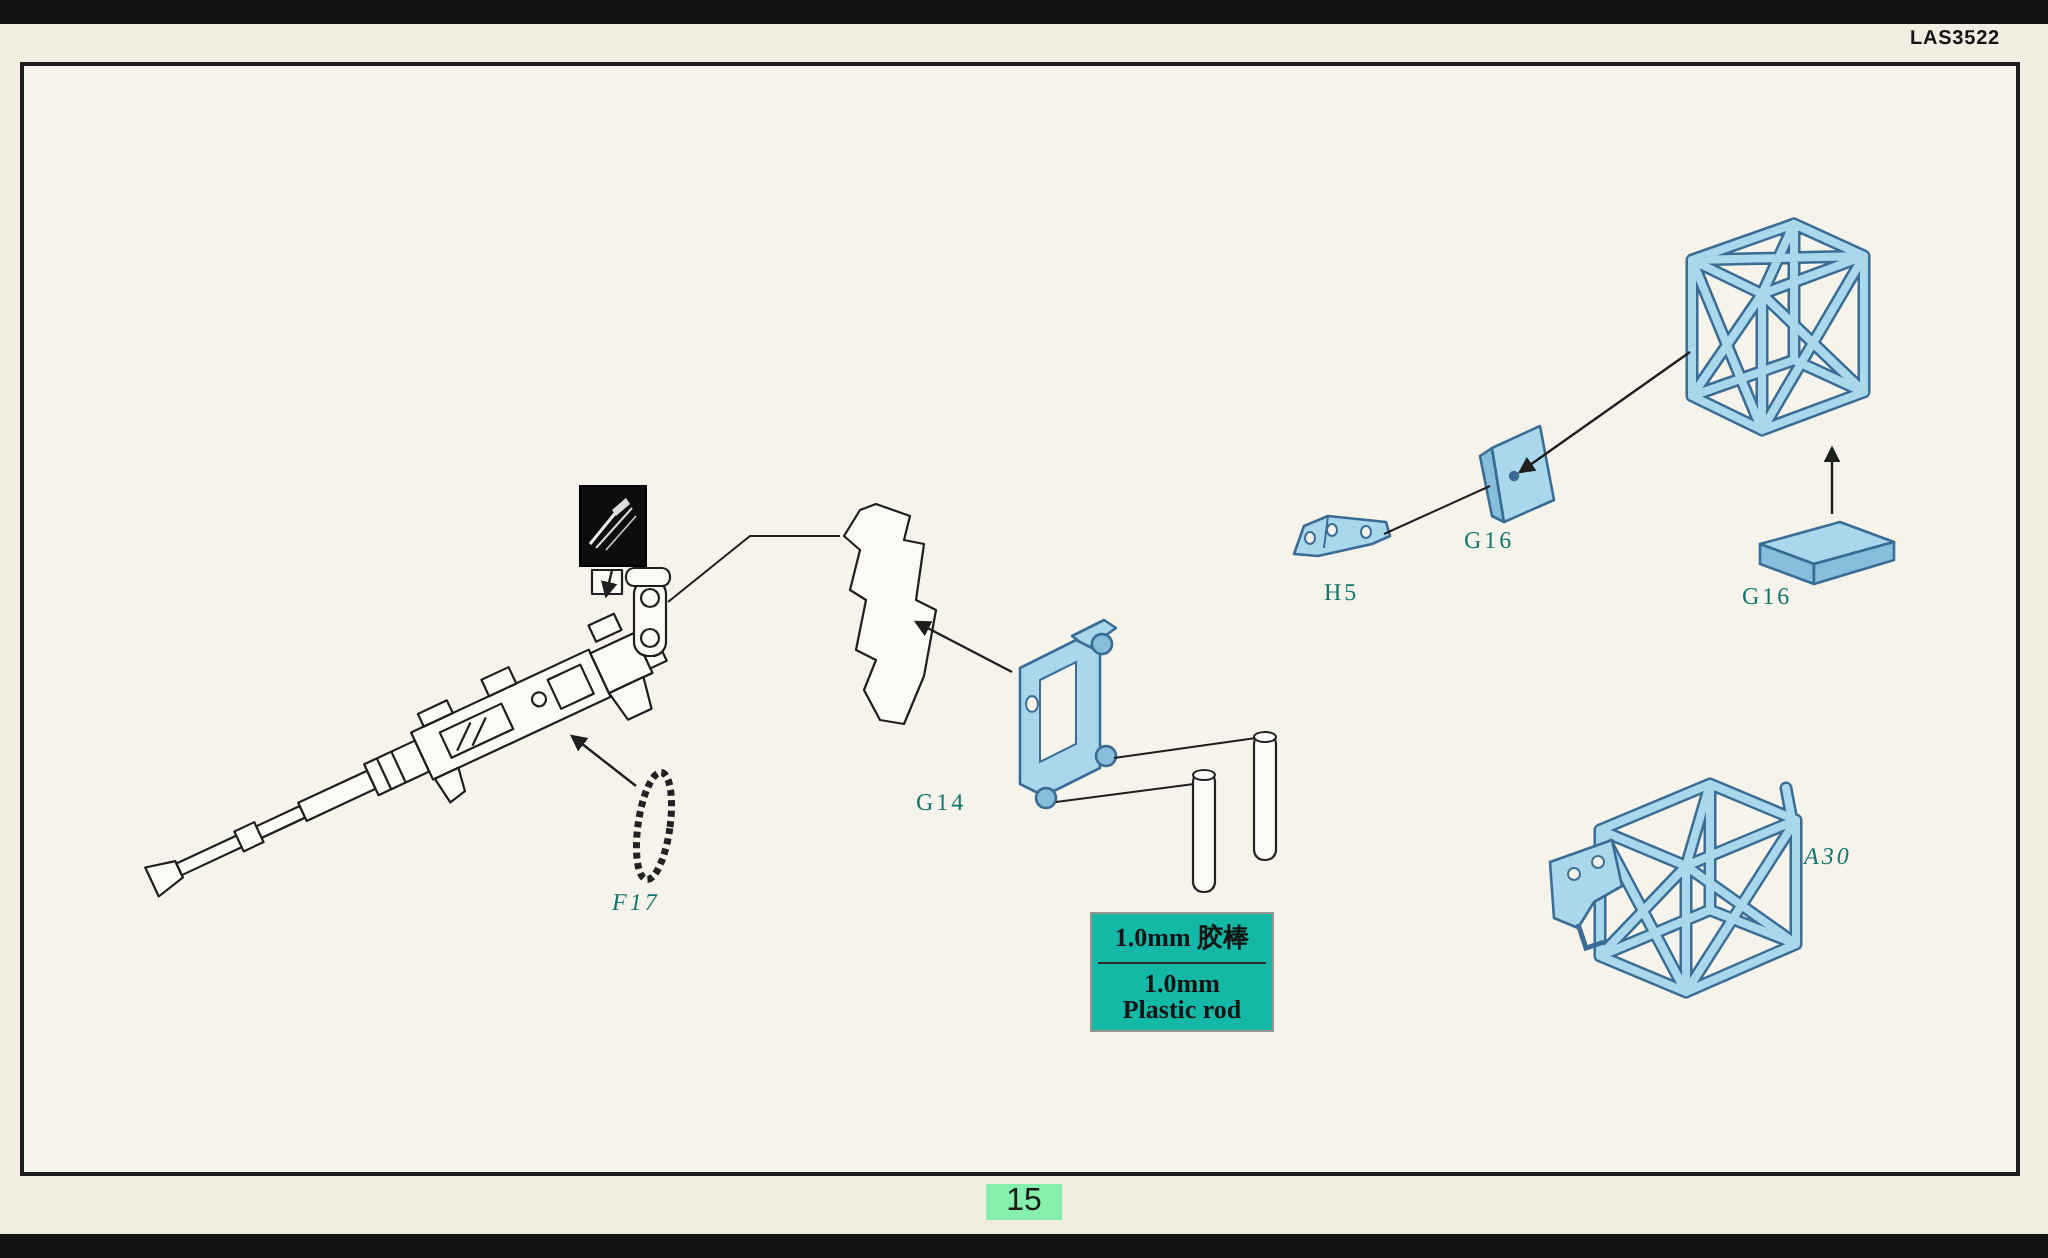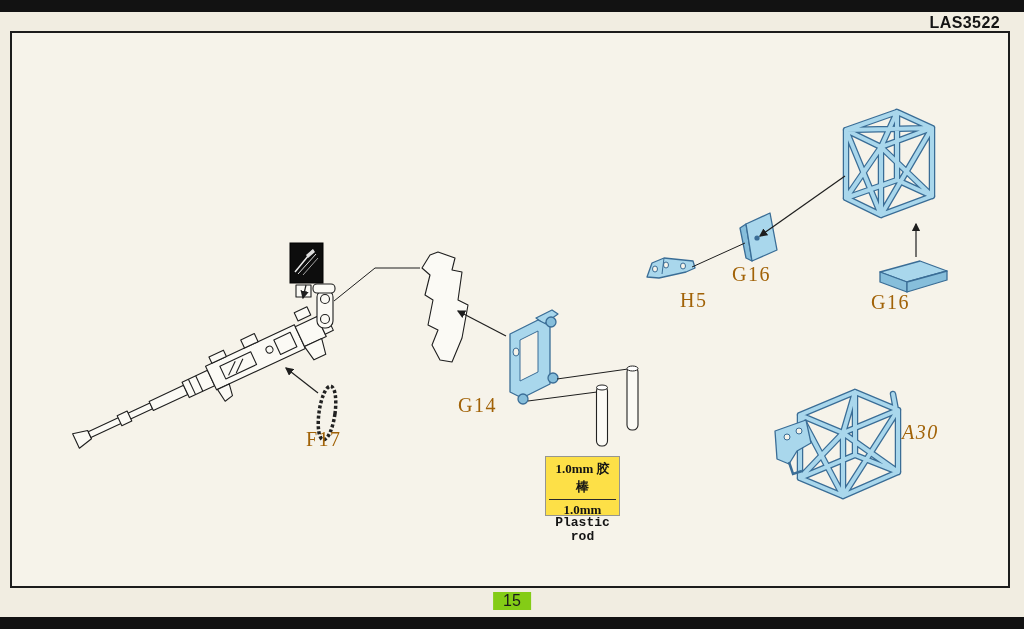--- a/index.html
+++ b/index.html
@@ -7,49 +7,49 @@
     width:1024px;height:629px;position:relative;overflow:hidden;
     background:#f1ede1;
     font-family:"Liberation Serif", serif;
   }
   .bar{position:absolute;left:0;width:1024px;background:#121212;}
   .bar-top{top:0;height:12px;}
   .bar-bottom{top:617px;height:12px;}
   .las-code{
     position:absolute;top:14px;right:24px;
     font-family:"Liberation Sans", sans-serif;
-    font-weight:700;font-size:16px;color:#141414;letter-spacing:.4px;
+    font-weight:700;font-size:10px;color:#141414;letter-spacing:.4px;
   }
   .page-frame{
     position:absolute;left:10px;top:31px;width:1000px;height:557px;
     border:2px solid #1c1c1c;background:#f6f3ea;box-sizing:border-box;
   }
   .diagram-svg{position:absolute;left:0;top:0;width:1024px;height:629px;}
   .part-label{
-    position:absolute;font-size:20px;color:#a16207;letter-spacing:1.5px;
+    position:absolute;font-size:12px;color:#0f766e;letter-spacing:1.5px;
     font-family:"Liberation Serif", serif;
   }
-  .lbl-f17{left:306px;top:428px;}
+  .lbl-f17{left:306px;top:444px;font-style:italic;}
   .lbl-g14{left:458px;top:394px;}
-  .lbl-h5{left:680px;top:289px;}
+  .lbl-h5{left:662px;top:289px;}
   .lbl-g16-upper{left:732px;top:263px;}
   .lbl-g16-lower{left:871px;top:291px;}
   .lbl-a30{left:902px;top:421px;font-style:italic;}
   .note-box{
-    position:absolute;left:545px;top:456px;width:75px;height:60px;
-    background:#fde047;border:1px solid #96968f;box-sizing:border-box;
+    position:absolute;left:545px;top:456px;width:92px;height:60px;
+    background:#14b8a6;border:1px solid #96968f;box-sizing:border-box;
     text-align:center;color:#141414;
   }
   .note-line1{font-size:13px;font-weight:700;padding-top:3px;padding-bottom:3px;
     border-bottom:1.5px solid #2a2a2a;margin:0 3px;}
   .note-line2{font-size:13px;font-weight:700;padding-top:3px;line-height:13px;text-align:center;}
-  .note-line3{font-size:13px;font-weight:700;line-height:14px;font-family:Liberation Mono, monospace;}
+  .note-line3{font-size:13px;font-weight:700;line-height:14px;}
   .page-number{
     position:absolute;left:50%;transform:translateX(-50%);top:592px;
-    font-size:16px;color:#1b1b1b;background:#84cc16;padding:0 10px;
+    font-size:16px;color:#1b1b1b;background:#86efac;padding:0 10px;
     font-family:"Liberation Sans", sans-serif;
   }
   
   .ol{fill:none;stroke:#3a6d96;stroke-width:6.5;stroke-linecap:round;stroke-linejoin:round;}
   .in{fill:none;stroke:#a9d7ec;stroke-width:4;stroke-linecap:round;stroke-linejoin:round;}
   .blue{fill:#a9d7ec;stroke:#3a6d96;stroke-width:1.3;stroke-linejoin:round;}
   .blue-dark{fill:#86bedb;stroke:#3a6d96;stroke-width:1.3;stroke-linejoin:round;}
   .white-part{fill:#fbfaf5;stroke:#1e1e1e;stroke-width:1.1;stroke-linejoin:round;}
   .wline{stroke:#1e1e1e;stroke-width:1;fill:none;}
   .arrow{stroke:#1e1e1e;stroke-width:1.2;fill:none;marker-end:url(#arrowhead);}

